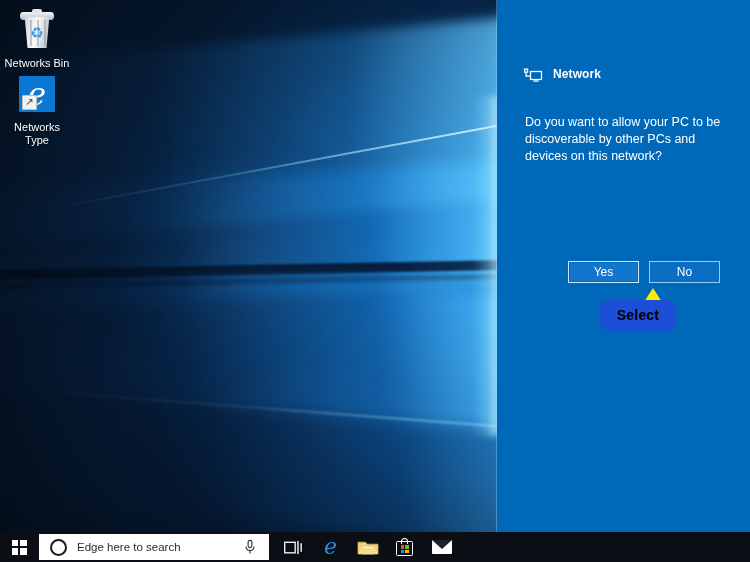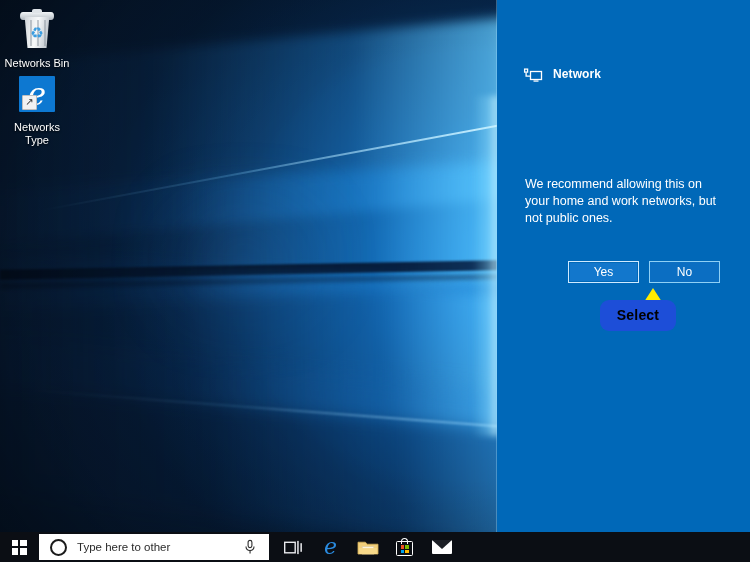--- a/index.html
+++ b/index.html
@@ -604,21 +604,21 @@
     <div id="network-row">
       <svg class="net-icon" viewBox="0 0 20 18">
         <rect x="7.5" y="4.5" width="11" height="8" fill="none" stroke="#ffffff" stroke-width="1.3"></rect>
         <rect x="10.5" y="13.4" width="5" height="1.3" fill="#ffffff"></rect>
         <rect x="1.6" y="2.1" width="3" height="3" fill="none" stroke="#ffffff" stroke-width="1.3"></rect>
         <path d="M3.1 5.4 L3.1 9.2 L7.3 9.2" fill="none" stroke="#ffffff" stroke-width="1.3"></path>
       </svg>
       <span class="net-label">Network</span>
     </div>
 
-    <div class="panel-para" id="para-2">We recommend allowing this on your home and work networks, but not public ones.</div>
+    <div class="panel-para" id="para-1">Do you want to allow your PC to be discoverable by other PCs and devices on this network?</div>
 
     <div id="btn-row">
       <button class="flyout-btn focused">Yes</button>
       <button class="flyout-btn">No</button>
     </div>
   </div>
 
   <div id="select-callout">
     <div class="callout-tip"></div>
     <div class="callout-bubble">Select</div>
@@ -630,21 +630,21 @@
       <span class="win-logo">
         <span></span>
           <span></span>
           <span></span>
           <span></span>
       </span>
     </div>
 
     <div id="search-box">
       <span class="cortana-ring"></span>
-      <span id="search-placeholder">Type here to other</span>
+      <span id="search-placeholder">Edge here to search</span>
       <svg class="mic-icon" viewBox="0 0 16 16">
         <rect x="6.1" y="1.4" width="3.8" height="7.2" rx="1.9" fill="none" stroke="#2b2b2b" stroke-width="1.1"></rect>
         <path d="M4 7.6 C4 10.2 5.7 11.5 8 11.5 C10.3 11.5 12 10.2 12 7.6" fill="none" stroke="#2b2b2b" stroke-width="1.1"></path>
         <rect x="7.5" y="11.4" width="1.1" height="3.1" fill="#2b2b2b"></rect>
       </svg>
     </div>
 
     <div class="tb-icon" id="taskview">
       <svg width="19" height="15" viewBox="0 0 19 15">
         <rect x="0.7" y="2.3" width="10.5" height="10.5" fill="none" stroke="#e9eaee" stroke-width="1.4"></rect>

